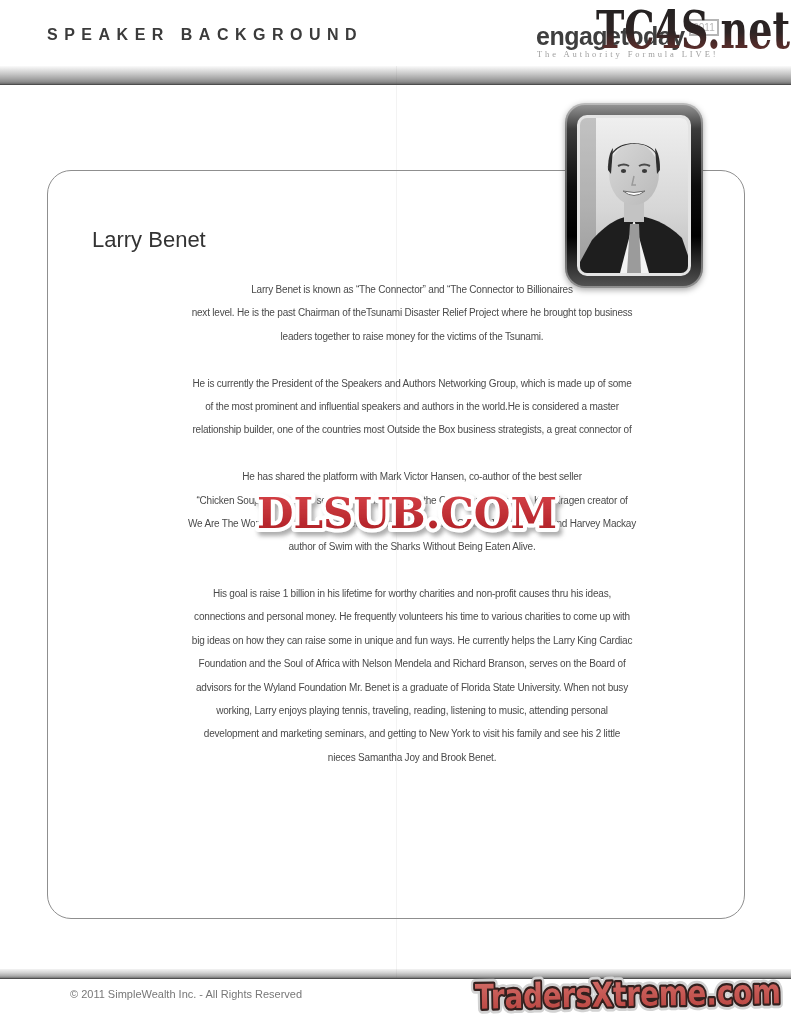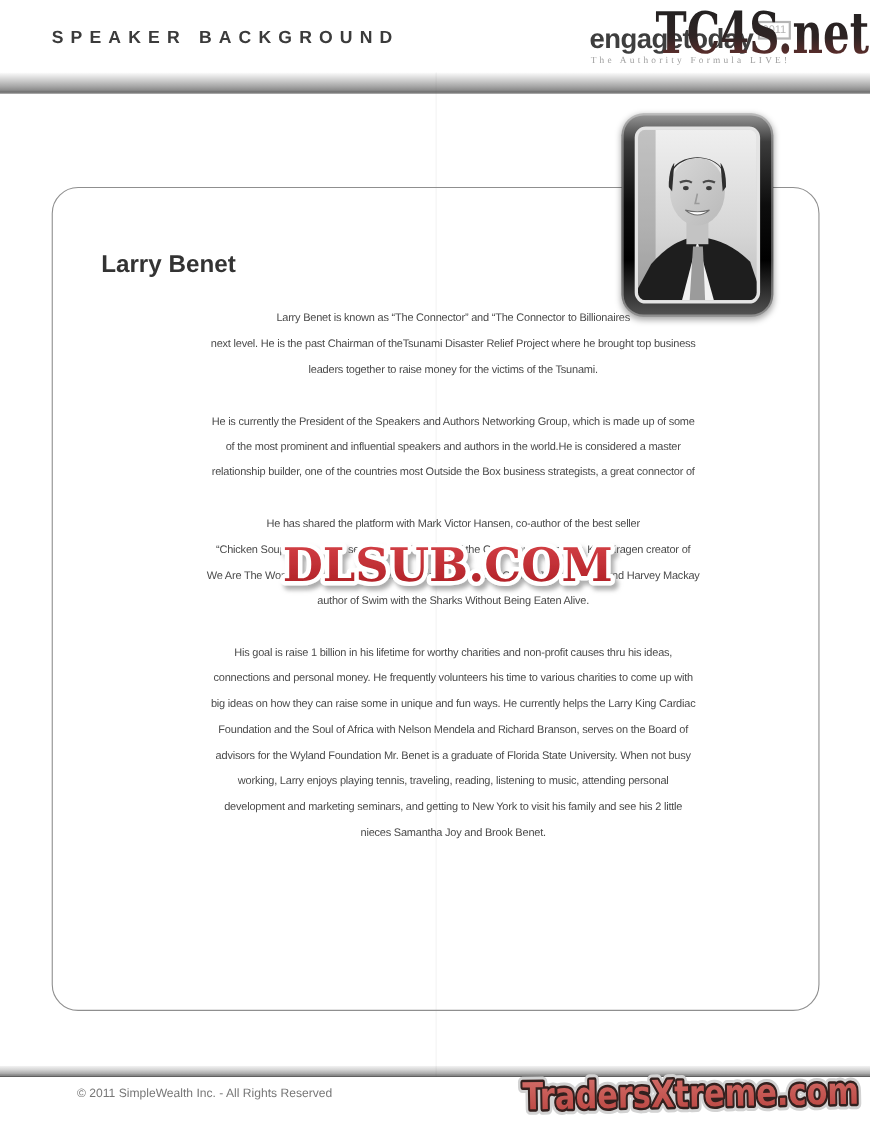--- a/index.html
+++ b/index.html
@@ -23,21 +23,21 @@
            border-bottom:1px solid #4d4d4d;}
   .bar-bottom{position:absolute;left:0;top:969px;width:791px;height:9px;
            background:linear-gradient(180deg,#f3f3f3 0%,#d4d4d4 40%,#a7a7a7 80%,#757575 100%);
            border-bottom:1px solid #4f4f4f;}
   .center-seam{position:absolute;left:396px;top:66px;width:1px;height:913px;
            background:rgba(90,90,90,0.07);}
 
   
   .content-box{position:absolute;left:47px;top:170px;width:698px;height:749px;
                border:1px solid #8f8f8f;border-radius:24px;box-sizing:border-box;background:transparent;}
-  .profile-name{position:absolute;left:92px;top:227px;font-size:22px;font-weight:bold;color:#333333;}
+  .profile-name{position:absolute;left:92px;top:227px;font-size:22px;font-weight:normal;color:#333333;}
   .bio{position:absolute;left:92px;top:278px;width:640px;color:#4a4a4a;font-size:10px;letter-spacing:-0.2px;text-align:center;}
   .para{margin:0 0 23.4px 0;}
   .line{display:block;height:23.4px;line-height:23.4px;white-space:nowrap;}
 
   
   .photo-frame{position:absolute;left:565px;top:103px;width:138px;height:185px;border-radius:20px;
                background:linear-gradient(180deg,#9a9a9a 0%,#3c3c3c 14%,#0d0d0d 45%,#000000 72%,#555555 100%);
                box-shadow:inset 0 0 0 2px rgba(255,255,255,0.35), 0 2px 6px rgba(0,0,0,0.35);box-sizing:border-box;}
   .photo-inner{position:absolute;left:12px;top:12px;width:114px;height:161px;border-radius:10px;
                border:3px solid #e4e4e4;box-sizing:border-box;overflow:hidden;background:#d9d9d9;}

